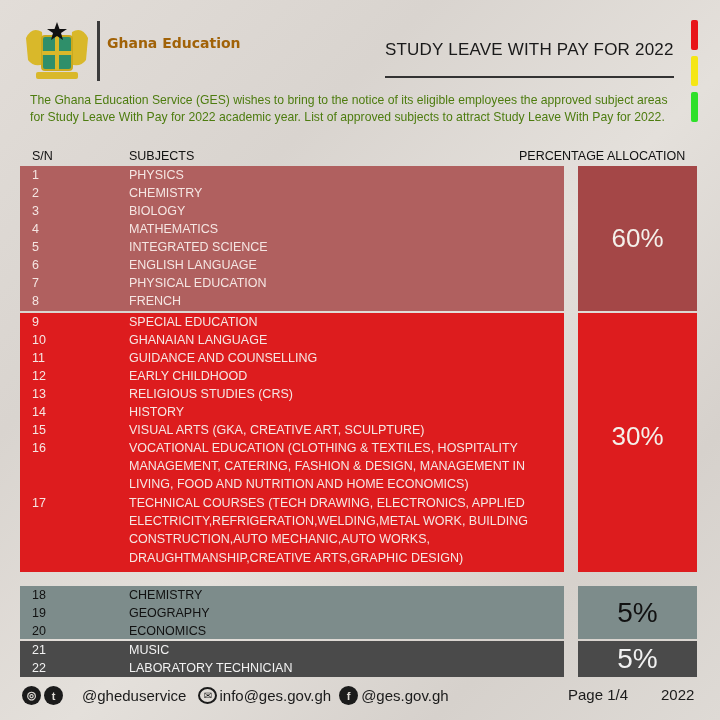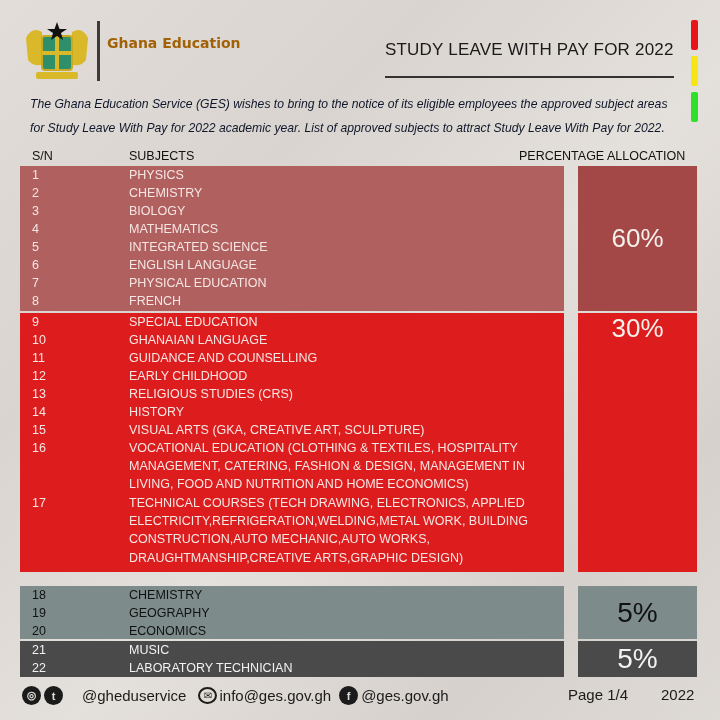--- a/index.html
+++ b/index.html
@@ -8,21 +8,21 @@
     background: linear-gradient(135deg,#e2ddd8 0%,#d9d4cf 30%,#e4e0db 55%,#d6d1cc 80%,#dedad5 100%);
     font-family:"Liberation Sans", sans-serif; color:#1e1e1e;
   }
   .abs { position:absolute; }
   
   .logo { left:22px; top:20px; width:70px; height:62px; }
   .vline { left:97px; top:21px; width:3px; height:60px; background:#3b3b3b; }
   .org { left:107px; top:34px; font-family:"DejaVu Sans", sans-serif; font-size:14px; line-height:19px; color:#a16207; font-weight:bold; }
   .title { left:385px; top:40px; font-size:17px; color:#1a1a1a; border-bottom:2px solid #333; padding-bottom:16px; letter-spacing:0.2px; }
   .flag { left:691px; }
-  .intro { left:30px; top:92px; width:640px; font-size:12.2px; line-height:24px; color:#0f172a;font-style:italic; }
+  .intro { left:30px; top:92px; width:640px; font-size:12.2px; line-height:17px; color:#4d7c0f; }
   
   .th { top:149px; font-size:12.5px; color:#111; }
   .block { left:20px; width:544px; }
   .pct { left:578px; width:119px; color:#f4f0ea; display:flex; align-items:center; justify-content:center; }
   .row { position:absolute; left:0; width:100%; font-size:12.5px; line-height:18.2px; color:#f5e6e3; }
   .row .sn { position:absolute; left:12px; width:40px; }
   .row .sub { position:absolute; left:109px; width:420px; }
   .b1 { background:#b0605f; }
   .p1 { background:#a44747; }
   .b2, .p2 { background:#dd1c1e; }
@@ -132,21 +132,21 @@
   <div class="row" style="top:126px">
       <span class="sn">16</span>
       <span class="sub"><span>VOCATIONAL EDUCATION</span><span class="light"> (CLOTHING &amp; TEXTILES, HOSPITALITY MANAGEMENT, CATERING, FASHION &amp; DESIGN, MANAGEMENT IN LIVING, FOOD AND NUTRITION AND HOME ECONOMICS)</span></span>
     </div>
   <div class="row" style="top:181px">
       <span class="sn">17</span>
       <span class="sub"><span>TECHNICAL COURSES</span><span class="light"> (TECH DRAWING, ELECTRONICS, APPLIED ELECTRICITY,REFRIGERATION,WELDING,METAL WORK, BUILDING CONSTRUCTION,AUTO MECHANIC,AUTO WORKS, DRAUGHTMANSHIP,CREATIVE ARTS,GRAPHIC DESIGN)</span></span>
     </div>
 </div>
 <div class="abs pct p2" style="top:313px;height:259px;font-size:26px;align-items:flex-start;padding-top:0;">
-  <span style="">30%</span>
+  <span style="margin-top:108px;">30%</span>
 </div>
 
 <div class="abs block b3" style="top:586px;height:53px;">
   <div class="row" style="top:0">
       <span class="sn">18</span>
       <span class="sub">CHEMISTRY</span>
     </div>
   <div class="row" style="top:18px">
       <span class="sn">19</span>
       <span class="sub">GEOGRAPHY</span>

